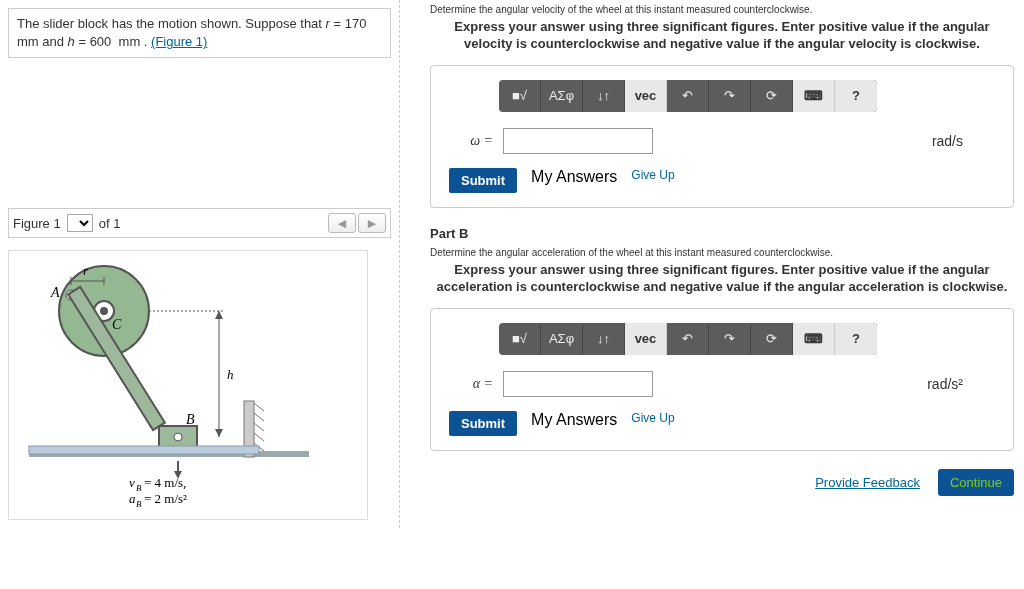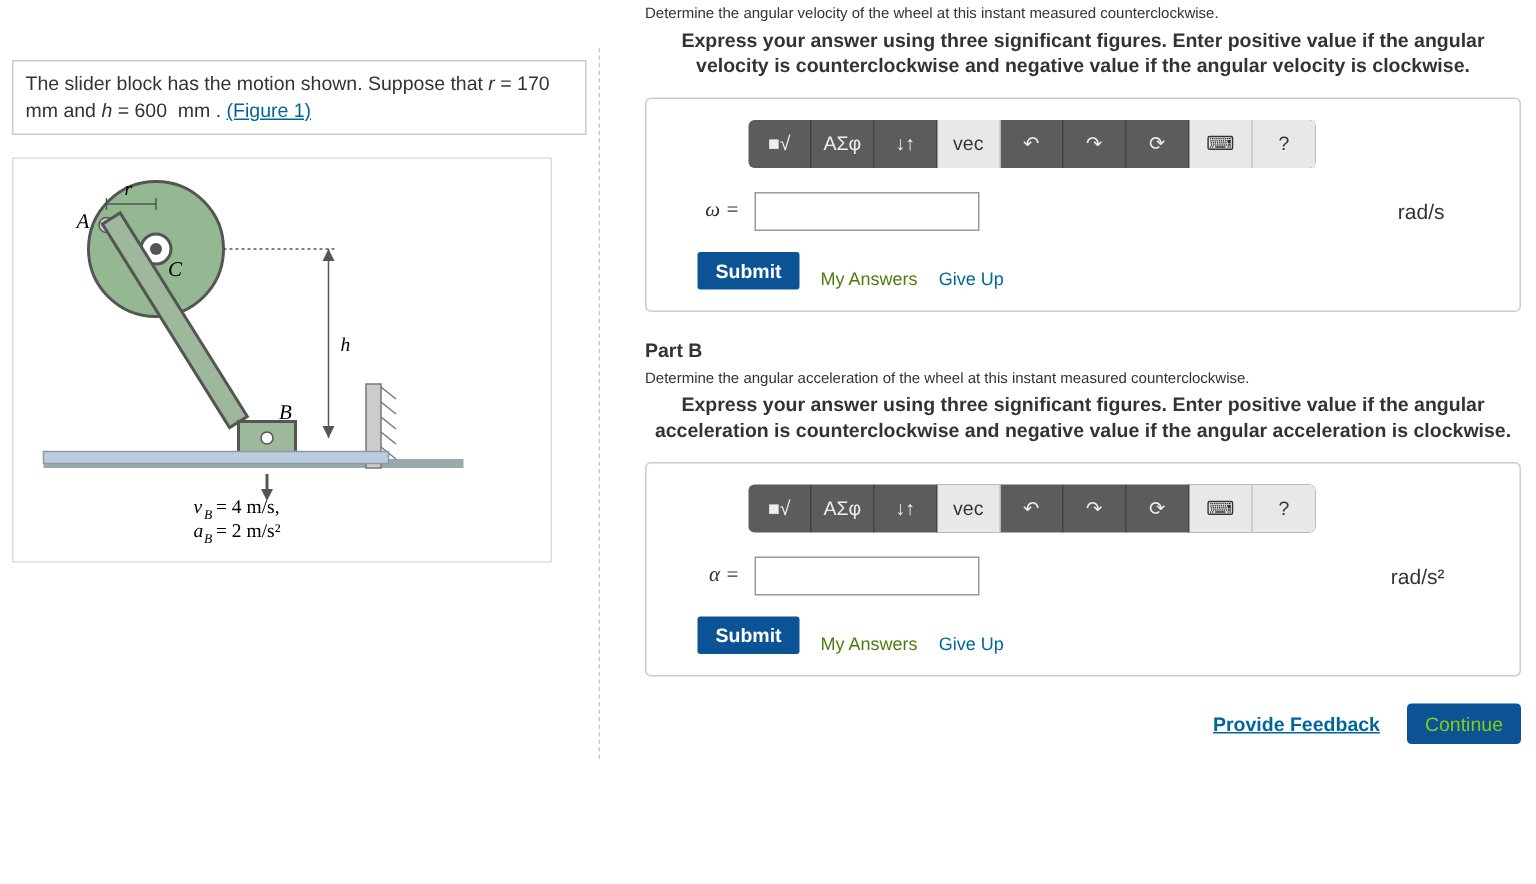--- a/index.html
+++ b/index.html
@@ -7,21 +7,20 @@
       font-family: Arial, Helvetica, sans-serif;
       font-size: 13px;
       color: #333;
       background: #fff;
       display: flex;
     }
     .left-col {
       width: 400px;
       padding: 8px;
       border-right: 1px dashed #ccc;
-      margin-top: 32px;
     }
     .right-col {
       flex: 1;
       padding: 4px 10px 10px 30px;
     }
     .problem-box {
       border: 1px solid #ccc;
       padding: 6px 8px;
       margin-bottom: 15px;
       font-size: 13px;
@@ -85,58 +84,58 @@
     .tool {
       width: 42px;
       display: flex;
       align-items: center;
       justify-content: center;
       color: #eee;
       font-size: 13px;
       border-right: 1px solid #444;
       cursor: pointer;
     }
-    .tool.light { background: #e8e8e8; color: #333; border-right: 1px solid #ccc;}
+    .tool.light { background: #e8e8e8; color: #333; border-right: 1px solid #ccc; font-weight: bold;}
     .tool:last-child { border-right: none; }
     .equation-row {
       display: flex;
       align-items: center;
       gap: 10px;
       margin-top: 16px;
       margin-bottom: 14px;
     }
     .eq-label { font-style: italic; font-family: Georgia, serif; font-size: 14px; width: 44px; text-align: right;}
     .eq-input {
       width: 150px; height: 26px;
       border: 1px solid #999;
       padding: 2px 4px;
     }
     .eq-unit { font-family: Liberation Sans, sans-serif; font-size: 14px; margin-left: auto; margin-right: 32px;}
-    .btn-row { display: flex; align-items: flex-end; gap: 14px; margin-left: 16px; }
+    .btn-row { display: flex; align-items: flex-start; gap: 14px; }
     .submit-btn {
       background: #0b5394;
       color: #fff;
       border: none;
       padding: 5px 12px;
       font-size: 13px;
       font-weight: bold;
       border-radius: 2px;
       cursor: pointer;
     }
-    .my-answers { font-size: 12px; color: #4d7c0f; cursor: pointer;}
+    .my-answers { font-size: 16px; color: #000000; cursor: pointer;}
     .give-up { font-size: 12px; color: #006699; cursor: pointer;}
     .part-section { margin-bottom: 10px; }
     .footer-row {
       display: flex;
       justify-content: flex-end;
       align-items: center;
       gap: 18px;
       margin-top: 4px;
     }
-    .feedback-link { color: #006699; text-decoration: underline; font-size: 13px; cursor: pointer; font-weight: bold;}
+    .feedback-link { color: #006699; text-decoration: underline; font-size: 13px; cursor: pointer;}
     .continue-btn {
       background: #0b5394;
       color: #84cc16;
       border: none;
       padding: 6px 12px;
       font-size: 13px;
       border-radius: 3px;
       cursor: pointer;
     }
   </style>
@@ -147,20 +146,29 @@
   <div class="problem-box">
     <span>The slider block has the motion shown. Suppose that </span>
     <i>r</i> =
     170&nbsp; mm
     <span> and </span>
     <i>h</i> = 600&nbsp; mm
     <span> . </span>
     <span class="link">(Figure 1)</span>
   </div>
 
+  <div class="figure-nav">
+    <span class="label">Figure 1</span>
+    <select><option>&nbsp;</option></select>
+    <span class="of">of 1</span>
+    <div class="nav-btns">
+      <div class="nav-btn">◀</div>
+      <div class="nav-btn">▶</div>
+    </div>
+  </div>
 
   <div class="figure-img">
     <svg width="360" height="270" viewBox="0 0 360 270">
 
       <rect x="20" y="200" width="280" height="6" fill="#9aa"></rect>
 
       <g stroke="#777" stroke-width="1">
         <rect x="235" y="150" width="10" height="56" fill="#ccc"></rect>
         <line x1="245" y1="152" x2="255" y2="160"></line>
         <line x1="245" y1="162" x2="255" y2="170"></line>

